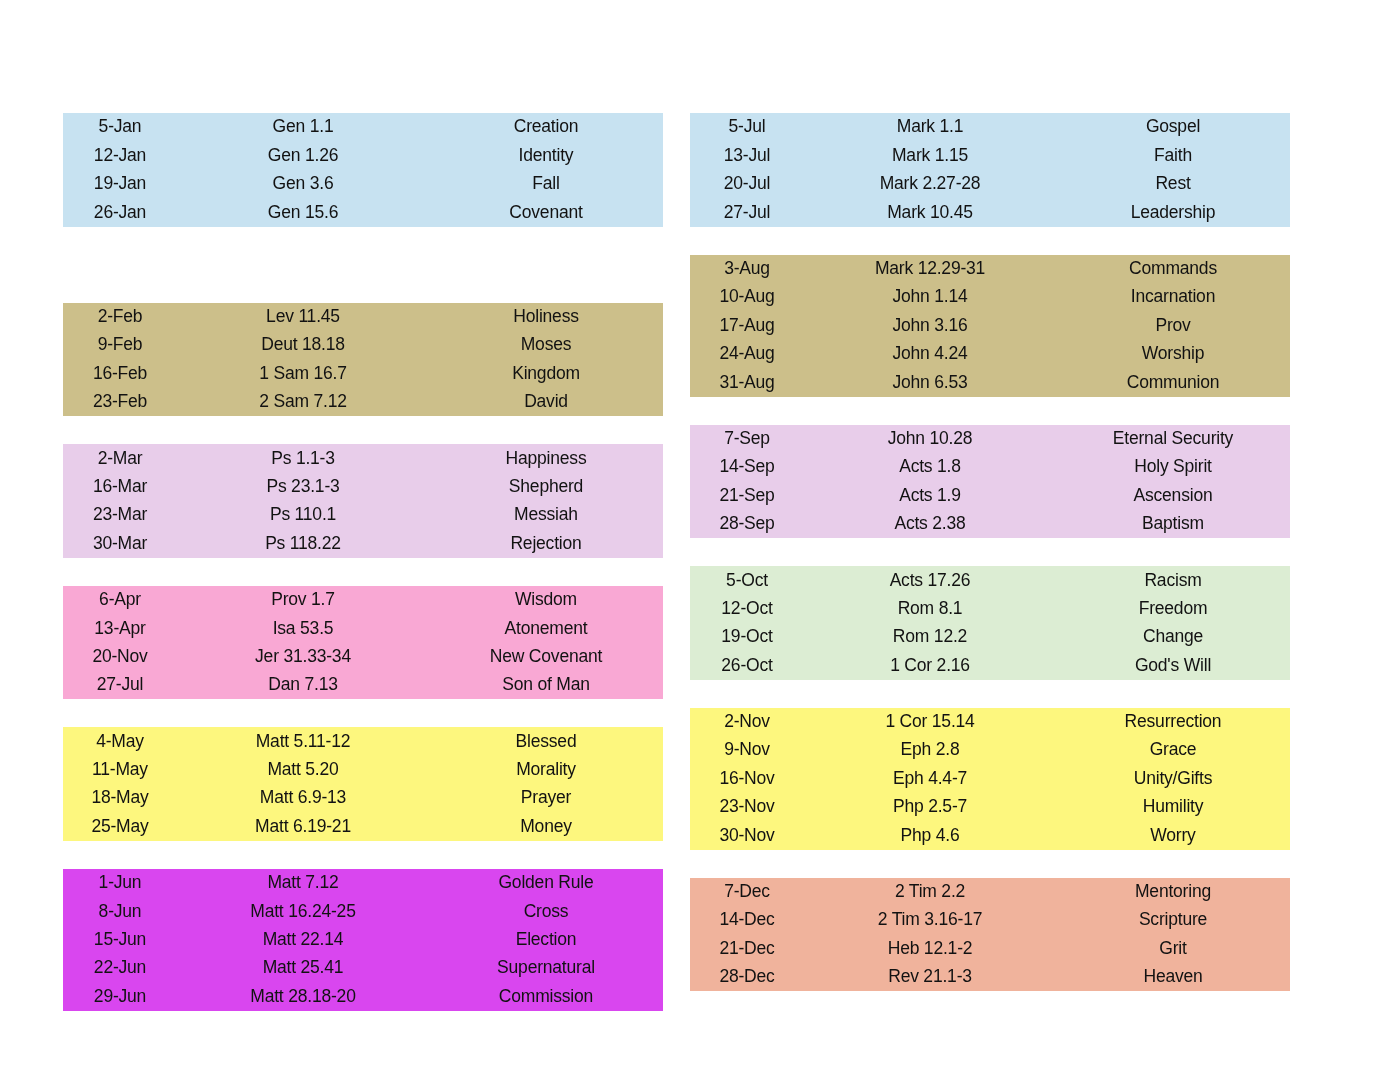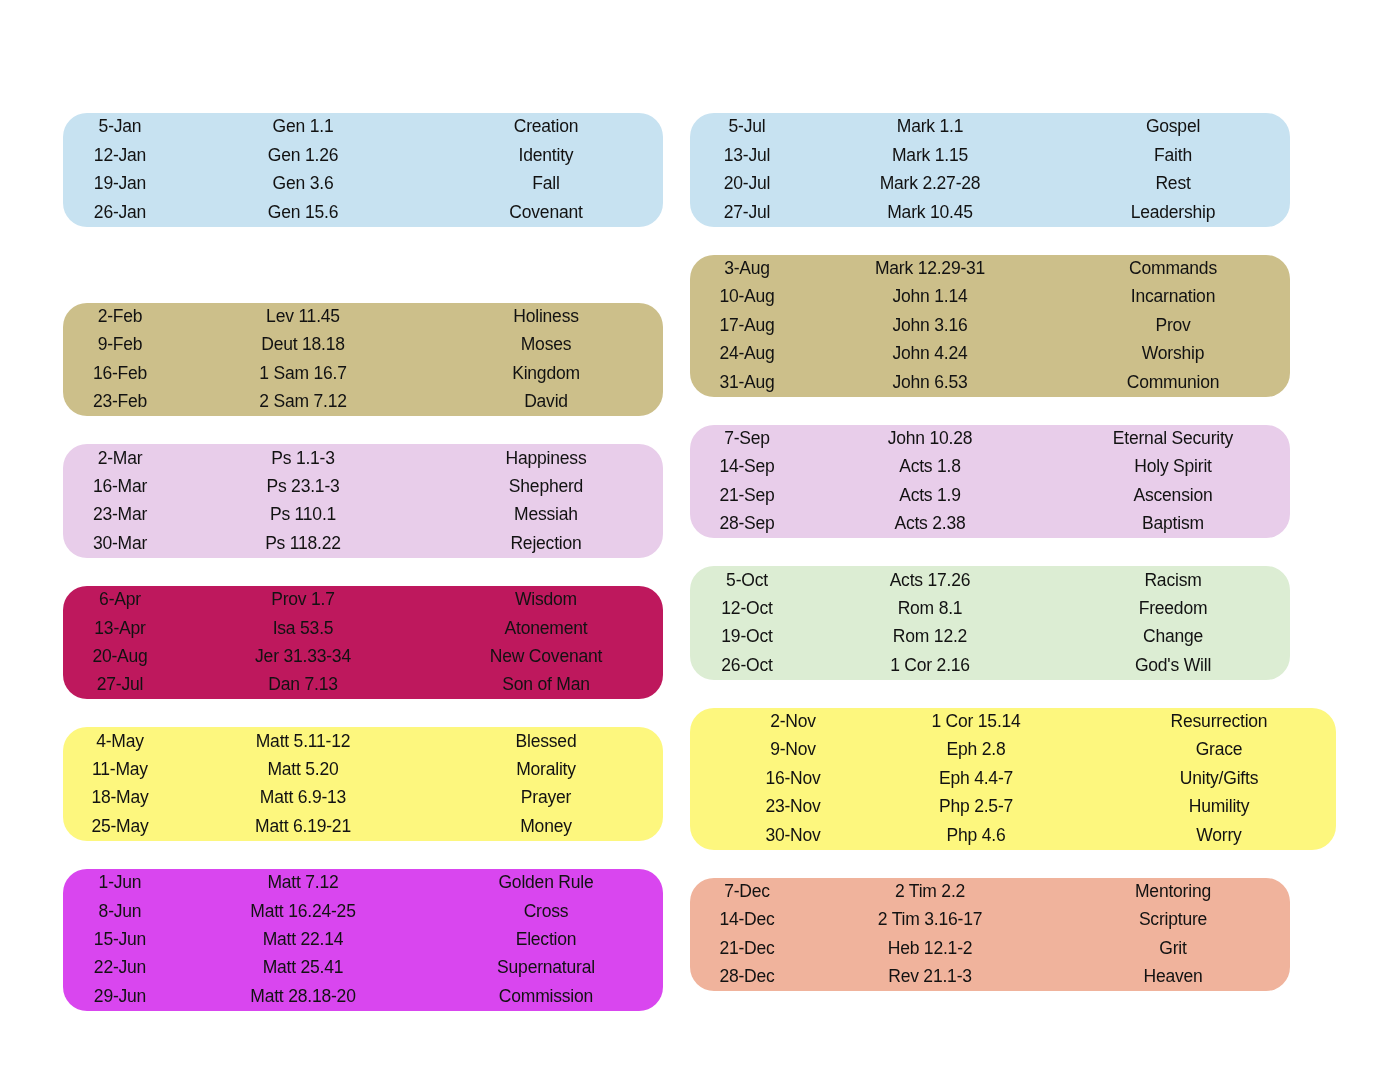--- a/index.html
+++ b/index.html
@@ -21,21 +21,20 @@
     align-items: flex-start;
   }
   .column {
     width: 600px;
     display: flex;
     flex-direction: column;
     gap: 28px;
   }
   .month-block {
     width: 100%;
-    border-radius: 24px;
   }
   .row {
     display: grid;
     grid-template-columns: 19% 42% 39%;
     height: 28.4px;
     align-items: center;
   }
   .cell {
     text-align: center;
     font-size: 17.5px;
@@ -108,33 +107,33 @@
           <span class="cell date">23-Mar</span>
           <span class="cell reference">Ps 110.1</span>
           <span class="cell topic">Messiah</span>
         </div>
         <div class="row">
           <span class="cell date">30-Mar</span>
           <span class="cell reference">Ps 118.22</span>
           <span class="cell topic">Rejection</span>
         </div>
       </section>
-      <section class="month-block" style="background: #be185d;">
+      <section class="month-block" style="background: #f9a8d4;">
         <div class="row">
           <span class="cell date">6-Apr</span>
           <span class="cell reference">Prov 1.7</span>
           <span class="cell topic">Wisdom</span>
         </div>
         <div class="row">
           <span class="cell date">13-Apr</span>
           <span class="cell reference">Isa 53.5</span>
           <span class="cell topic">Atonement</span>
         </div>
         <div class="row">
-          <span class="cell date">20-Aug</span>
+          <span class="cell date">20-Nov</span>
           <span class="cell reference">Jer 31.33-34</span>
           <span class="cell topic">New Covenant</span>
         </div>
         <div class="row">
           <span class="cell date">27-Jul</span>
           <span class="cell reference">Dan 7.13</span>
           <span class="cell topic">Son of Man</span>
         </div>
       </section>
       <section class="month-block" style="background: rgb(253, 247, 126);">
@@ -274,21 +273,21 @@
           <span class="cell date">19-Oct</span>
           <span class="cell reference">Rom 12.2</span>
           <span class="cell topic">Change</span>
         </div>
         <div class="row">
           <span class="cell date">26-Oct</span>
           <span class="cell reference">1 Cor 2.16</span>
           <span class="cell topic">God's Will</span>
         </div>
       </section>
-      <section class="month-block" style="background: rgb(253, 247, 126); padding-left: 46px;">
+      <section class="month-block" style="background: rgb(253, 247, 126);">
         <div class="row">
           <span class="cell date">2-Nov</span>
           <span class="cell reference">1 Cor 15.14</span>
           <span class="cell topic">Resurrection</span>
         </div>
         <div class="row">
           <span class="cell date">9-Nov</span>
           <span class="cell reference">Eph 2.8</span>
           <span class="cell topic">Grace</span>
         </div>

